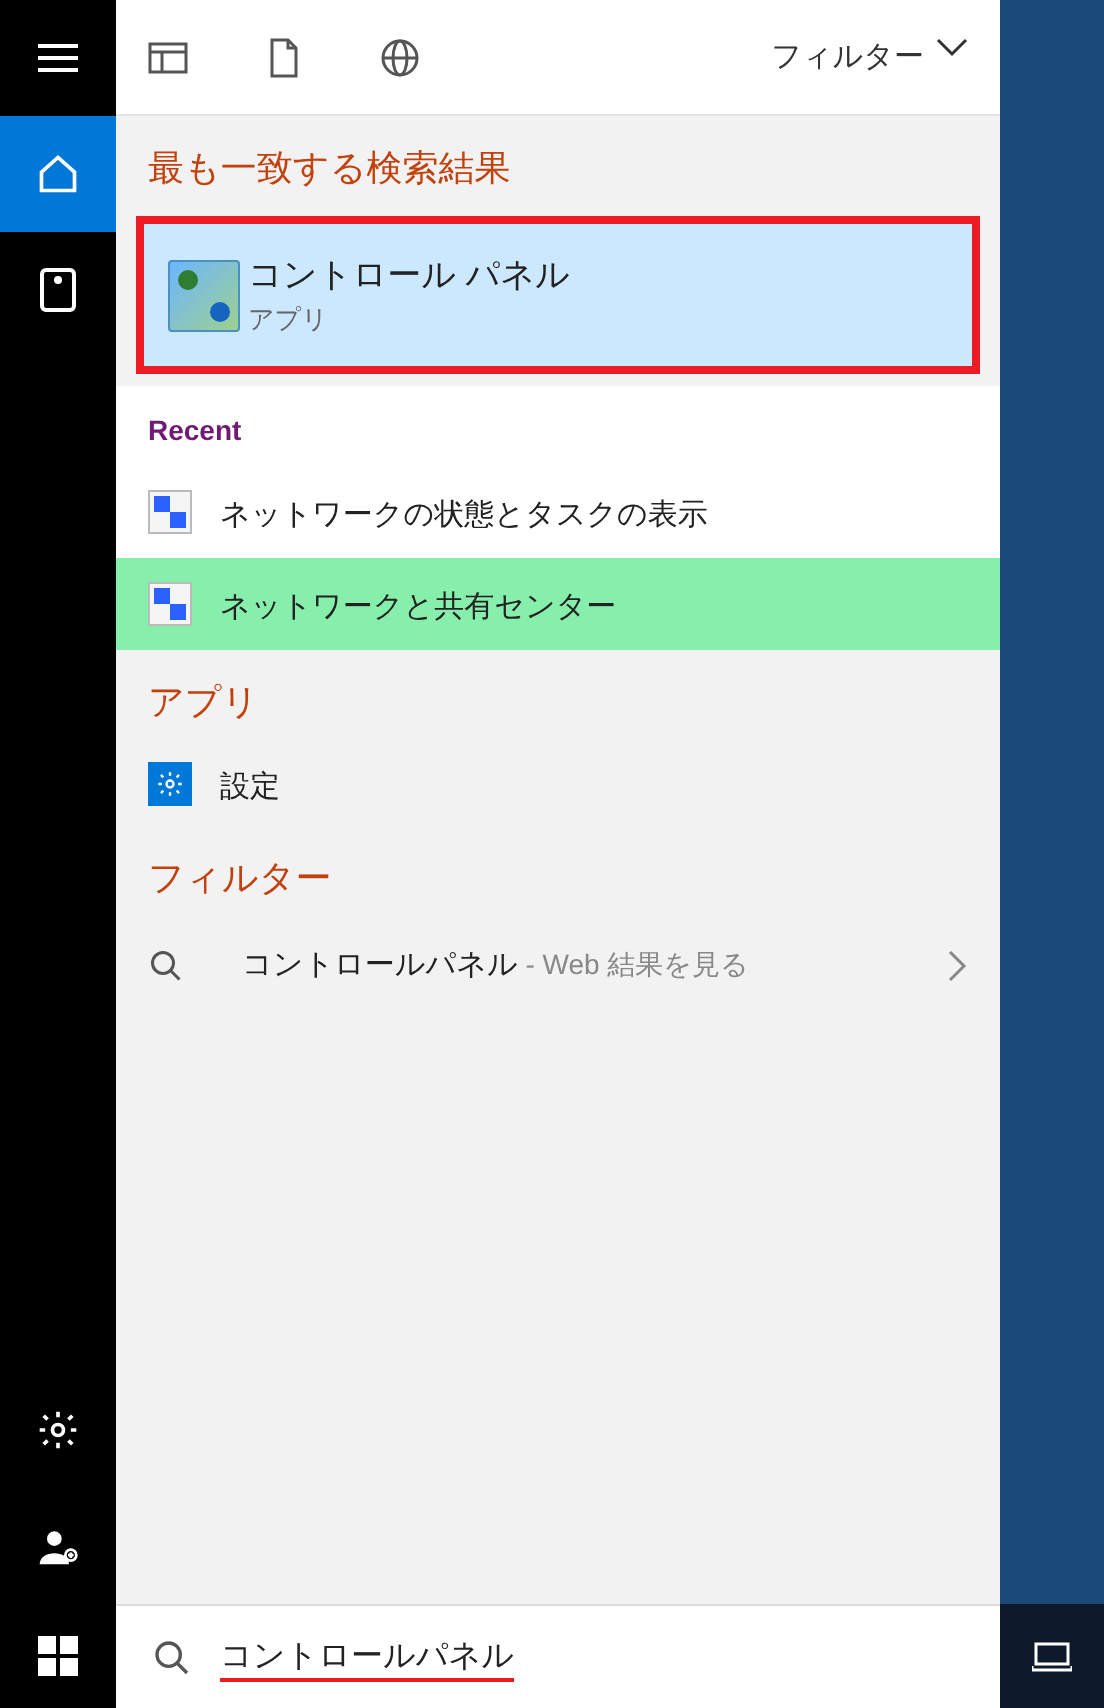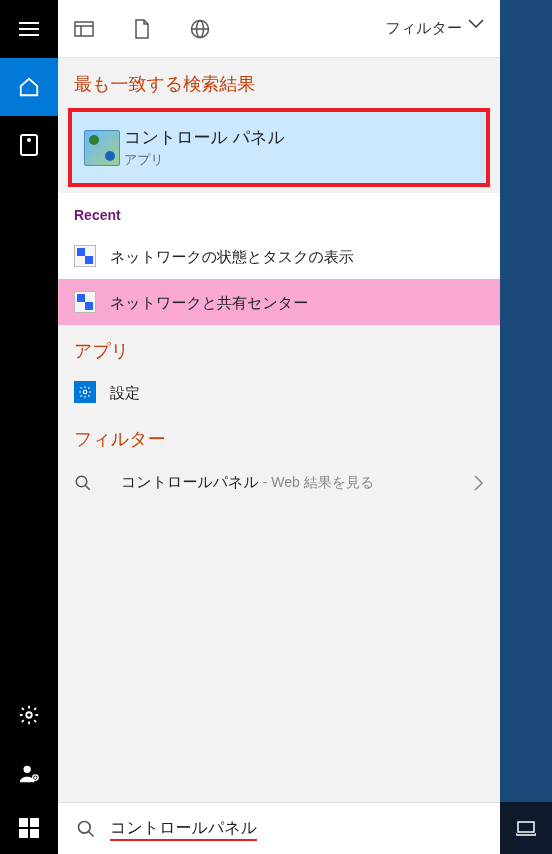--- a/index.html
+++ b/index.html
@@ -18,21 +18,21 @@
 .section-title{padding:14px 16px 8px;font-size:18px;font-weight:normal;color:#c2410c}
 .best-match{margin:4px 10px 6px;background:#cce8ff;border:4px solid #ed1c24;padding:14px 12px;display:flex;align-items:center;gap:4px}
 .cp-icon{width:36px;height:36px;background:linear-gradient(135deg,#6bb6ff,#9ed08f);border:1px solid #4a90c2;border-radius:2px;display:flex;align-items:center;justify-content:center;position:relative}
 .cp-icon::before{content:"";width:10px;height:10px;background:#2e7d32;border-radius:50%;position:absolute;top:4px;left:4px}
 .cp-icon::after{content:"";width:10px;height:10px;background:#1565c0;border-radius:50%;position:absolute;bottom:4px;right:4px}
 .bm-text .title{font-size:17px;color:#222}
 .bm-text .sub{font-size:13px;color:#666;margin-top:2px}
 .recent-block{background:#fff}
 .recent-title{padding:14px 16px 10px;font-size:14px;font-weight:bold;color:#701a75}
 .recent-item{padding:12px 16px;display:flex;align-items:flex-end;gap:14px;font-size:15px;color:#222}
-.recent-item.hl{background:#f9a8d4}
+.recent-item.hl{background:#86efac}
 .net-icon{width:22px;height:22px;background:#f5f5f5;border:1px solid #bbb;position:relative}
 .net-icon::before{content:"";position:absolute;width:8px;height:8px;background:#2962ff;top:2px;left:2px}
 .net-icon::after{content:"";position:absolute;width:8px;height:8px;background:#2962ff;bottom:2px;right:2px}
 .apps-block{background:#f2f2f2}
 .app-item{padding:10px 16px;display:flex;align-items:flex-end;gap:14px;font-size:15px;color:#222}
 .gear-icon{width:22px;height:22px;background:#0078d7;display:flex;align-items:center;justify-content:center;color:#fff}
 .suggest-item{padding:14px 16px;display:flex;align-items:center;gap:29px;font-size:15px;color:#222}
 .suggest-item .main{color:#222}
 .suggest-item .hint{color:#888;font-size:14px}
 .chevron{margin-left:auto;color:#888}

